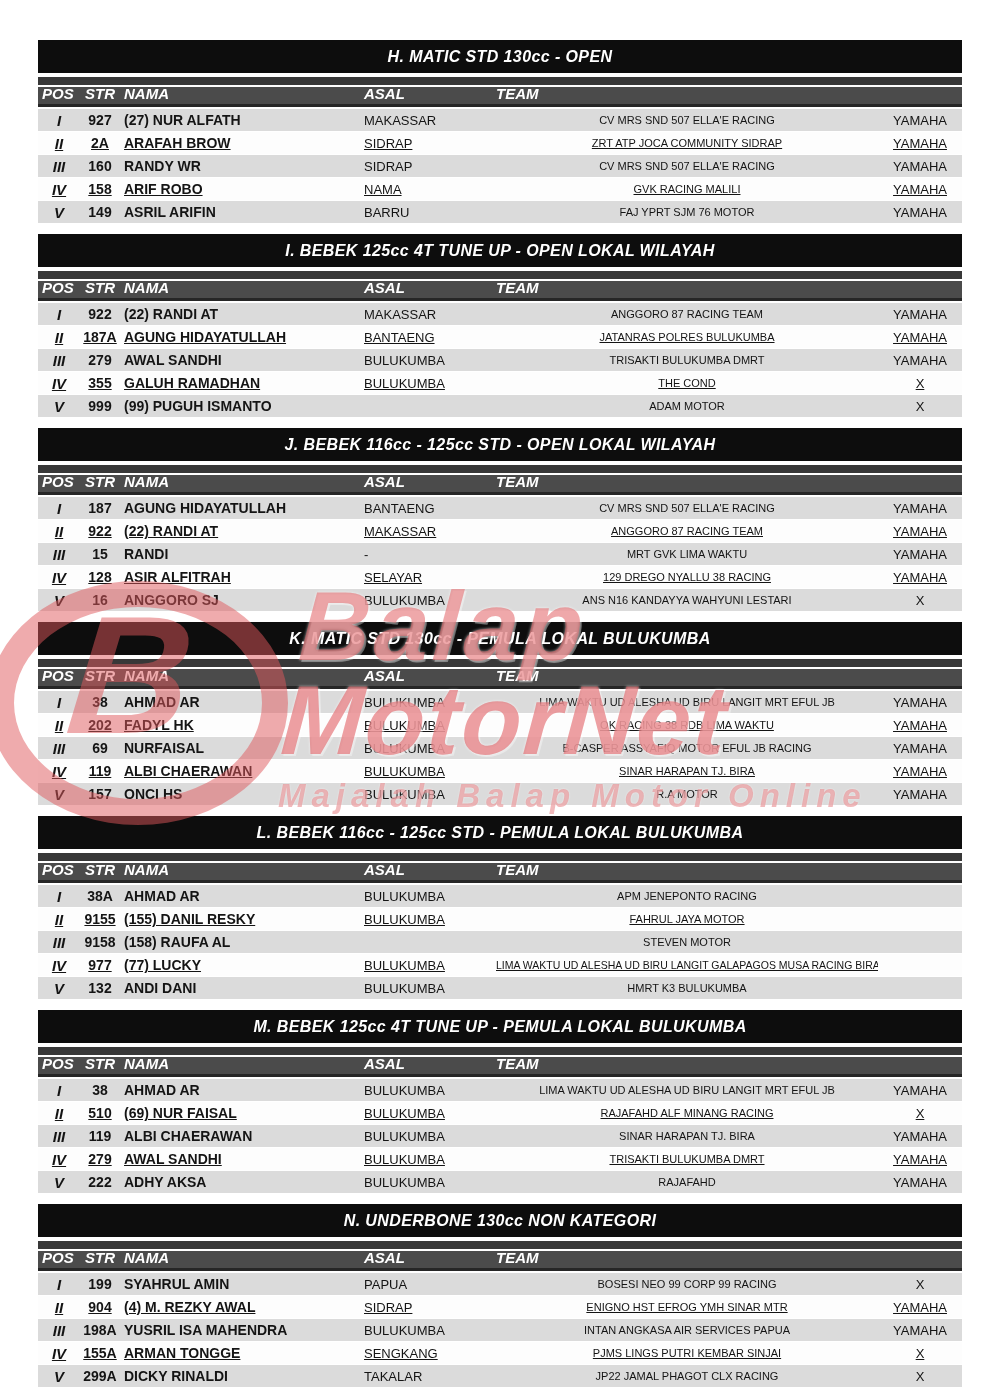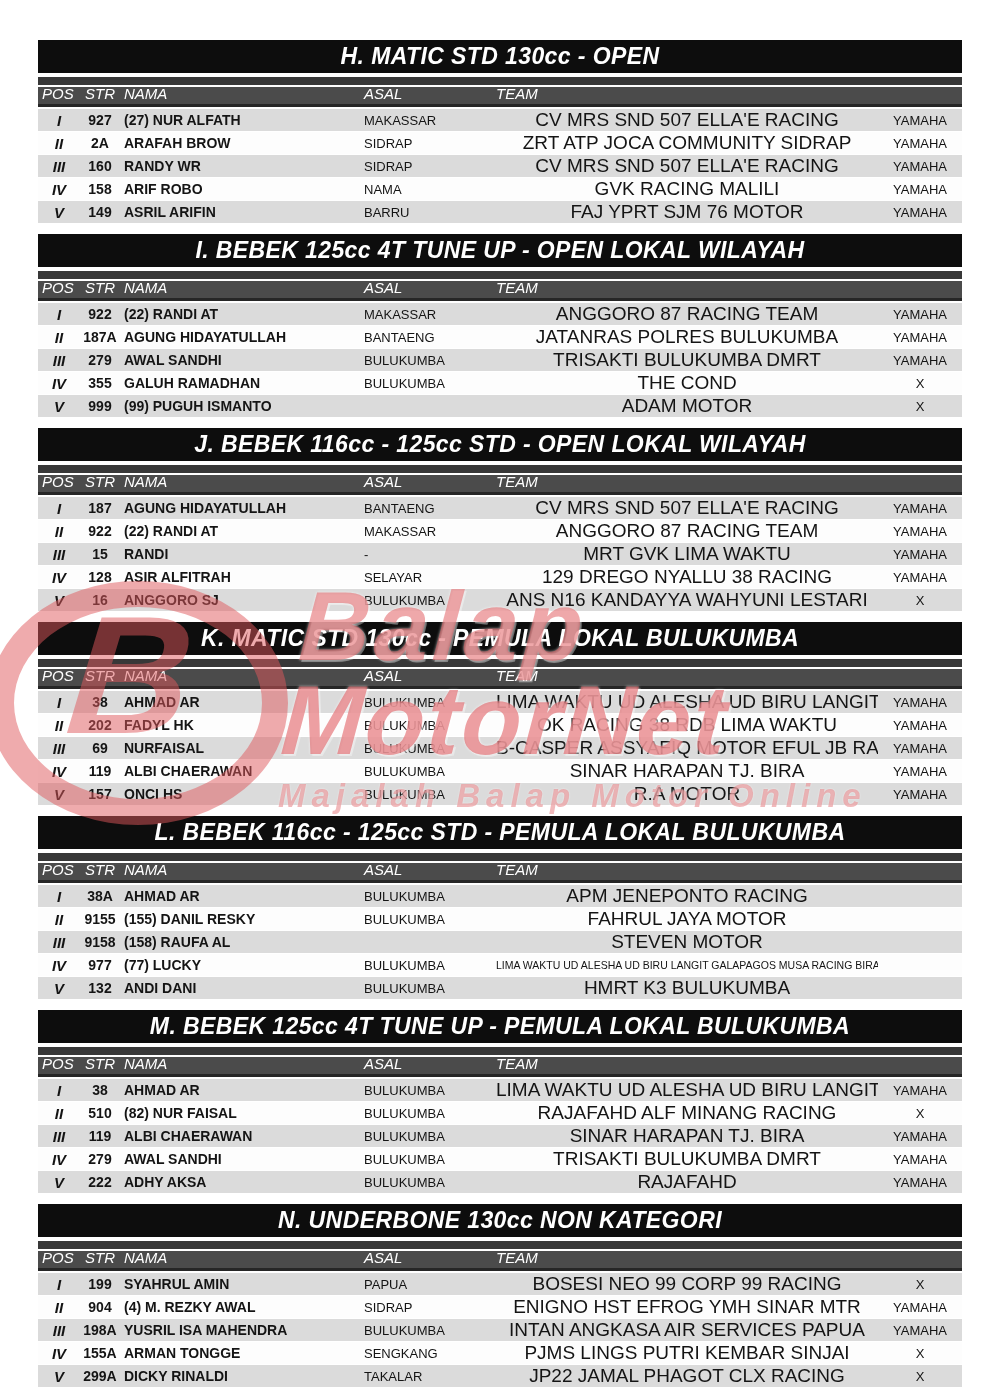--- a/index.html
+++ b/index.html
@@ -9,56 +9,56 @@
     position:relative;overflow:hidden;
     -webkit-font-smoothing:antialiased;
   }
   .page{padding:40px 38px 0 38px;position:relative;}
 
   
   .result-table{margin-bottom:10px;}
   .title-bar{
     height:33px;line-height:33px;
     background:#0d0d0d;color:#ffffff;
-    font-size:23px;font-weight:bold;font-style:italic;
+    font-size:16px;font-weight:bold;font-style:italic;
     text-align:center;letter-spacing:.4px;
     margin-bottom:4px;
   }
   .col-head{
     height:27px;
     background:linear-gradient(to bottom,#383838 0px,#383838 8px,#ffffff 8px,#ffffff 10px,#4b4b4b 10px,#4b4b4b 100%);
     border-bottom:3px solid #262626;
     margin-bottom:2px;
     display:grid;
     grid-template-columns:42px 40px 242px 134px 382px 84px;
     align-items:end;
-    color:#ffffff;font-size:15px;font-weight:normal;font-style:italic;
+    color:#ffffff;font-size:15px;font-weight:bold;font-style:italic;
   }
   .col-head span{padding-bottom:2px;white-space:nowrap;}
   .h-pos{padding-left:4px;}
   .h-str{text-align:center;}
   .h-nama{padding-left:4px;}
   .h-asal{padding-left:2px;}
   .h-team{text-align:left;}
 
   .row{
     height:23px;box-sizing:border-box;
     border-bottom:1px solid #ffffff;
     display:grid;
     grid-template-columns:42px 40px 242px 134px 382px 84px;
     align-items:center;
     font-size:13px;color:#141414;
   }
   .row.odd{background:#dbdbdb;}
-  .row.even{background:#fdfdfd;}
+  .row.even{background:#fdfdfd;text-decoration:underline;}
   .c-pos{text-align:center;font-weight:bold;font-style:italic;font-size:15px;}
   .c-str{text-align:center;font-weight:bold;font-size:14px;}
   .c-nama{padding-left:4px;font-weight:bold;font-size:14px;white-space:nowrap;overflow:hidden;}
   .c-asal{padding-left:2px;font-size:13px;white-space:nowrap;}
-  .c-team{text-align:center;font-size:19px;white-space:nowrap;overflow:hidden;}
+  .c-team{text-align:center;font-size:11px;white-space:nowrap;overflow:hidden;}
   .c-team.small{font-size:10.5px;}
   .c-brand{text-align:center;font-size:13px;}
 
   
   .watermark{
     position:absolute;left:0;top:585px;width:1000px;height:240px;
     pointer-events:none;z-index:5;
     font-style:italic;font-weight:bold;
   }
   .wm-ring{
@@ -367,21 +367,21 @@
           <span class="c-pos">I</span>
           <span class="c-str">38</span>
           <span class="c-nama">AHMAD AR</span>
           <span class="c-asal">BULUKUMBA</span>
           <span class="c-team">LIMA WAKTU UD ALESHA UD BIRU LANGIT MRT EFUL JB</span>
           <span class="c-brand">YAMAHA</span>
         </div>
         <div class="row even">
           <span class="c-pos">II</span>
           <span class="c-str">510</span>
-          <span class="c-nama">(82) NUR FAISAL</span>
+          <span class="c-nama">(69) NUR FAISAL</span>
           <span class="c-asal">BULUKUMBA</span>
           <span class="c-team">RAJAFAHD ALF MINANG RACING</span>
           <span class="c-brand">X</span>
         </div>
         <div class="row odd">
           <span class="c-pos">III</span>
           <span class="c-str">119</span>
           <span class="c-nama">ALBI CHAERAWAN</span>
           <span class="c-asal">BULUKUMBA</span>
           <span class="c-team">SINAR HARAPAN TJ. BIRA</span>

